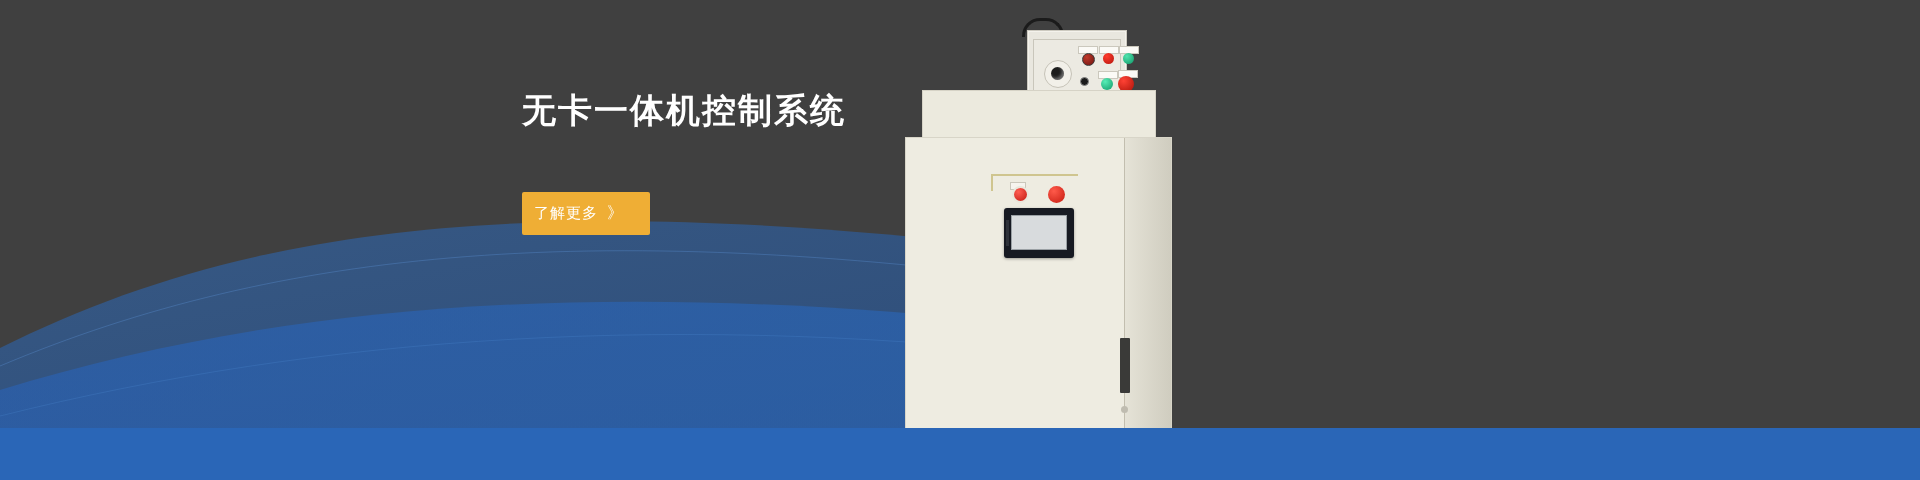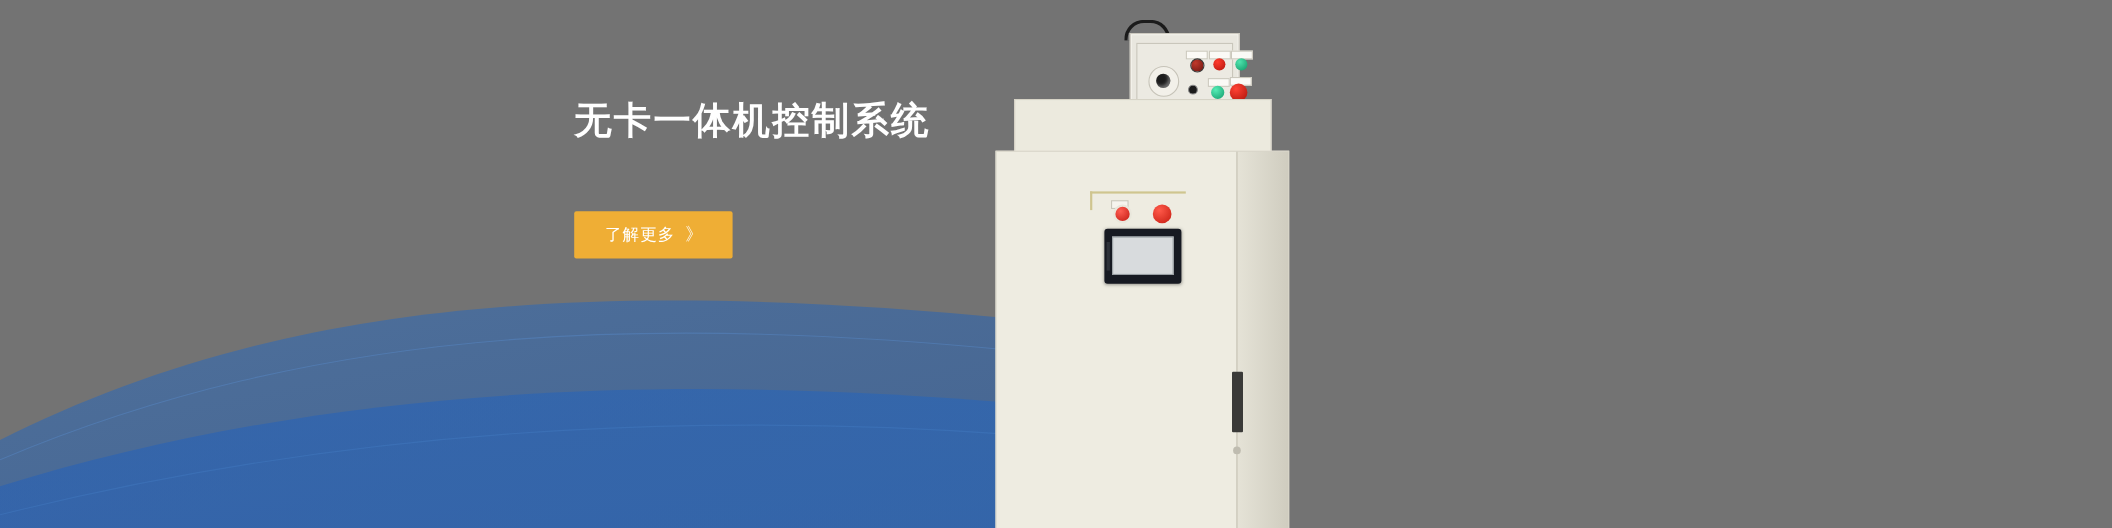--- a/index.html
+++ b/index.html
@@ -2,22 +2,22 @@
 <html><head>
 <meta charset="utf-8">
 <style>
   html,body{margin:0;padding:0;}
   body{
     width:1920px;height:480px;overflow:hidden;
     font-family:"Liberation Sans","DejaVu Sans",sans-serif;
     background:#2a66b7;
   }
   .banner{
-    position:relative;width:1920px;height:480px;overflow:hidden;
-    background:#737373;
+    position:relative;width:1920px;height:428px;overflow:hidden;
+    background:#404040;
   }
   
   .wave{position:absolute;left:0;bottom:0;width:1100px;height:330px;pointer-events:none;}
   
   .content{
     position:absolute;left:522px;top:88px;width:620px;
   }
   .title{
     color:#ffffff;font-size:34px;font-weight:bold;letter-spacing:2px;
     line-height:44px;margin:0 0 38px 0;white-space:nowrap;
@@ -32,21 +32,21 @@
     position:relative;margin-right:28px;box-sizing:border-box;
   }
   .check-box svg{position:absolute;left:2px;top:2px;}
   .feature-text{
     color:#ffffff;font-size:16px;line-height:24px;white-space:nowrap;
     letter-spacing:.5px;
   }
   .cta{
     display:inline-block;margin-top:22px;
     background:#efae35;color:#ffffff;font-size:15px;
-    padding:11px 26px 11px 28px;border:none;border-radius:2px;
+    padding:11px 26px 11px 12px;border:none;border-radius:2px;
     letter-spacing:1px;cursor:pointer;
     font-family:"Liberation Sans","DejaVu Sans",sans-serif;
   }
   .cta .arrows{margin-left:9px;font-size:16px;opacity:.92;}
 
   
   .machine{position:absolute;left:900px;top:0;width:420px;height:480px;}
 
   .top-panel{
     position:absolute;left:127px;top:30px;width:98px;height:65px;

